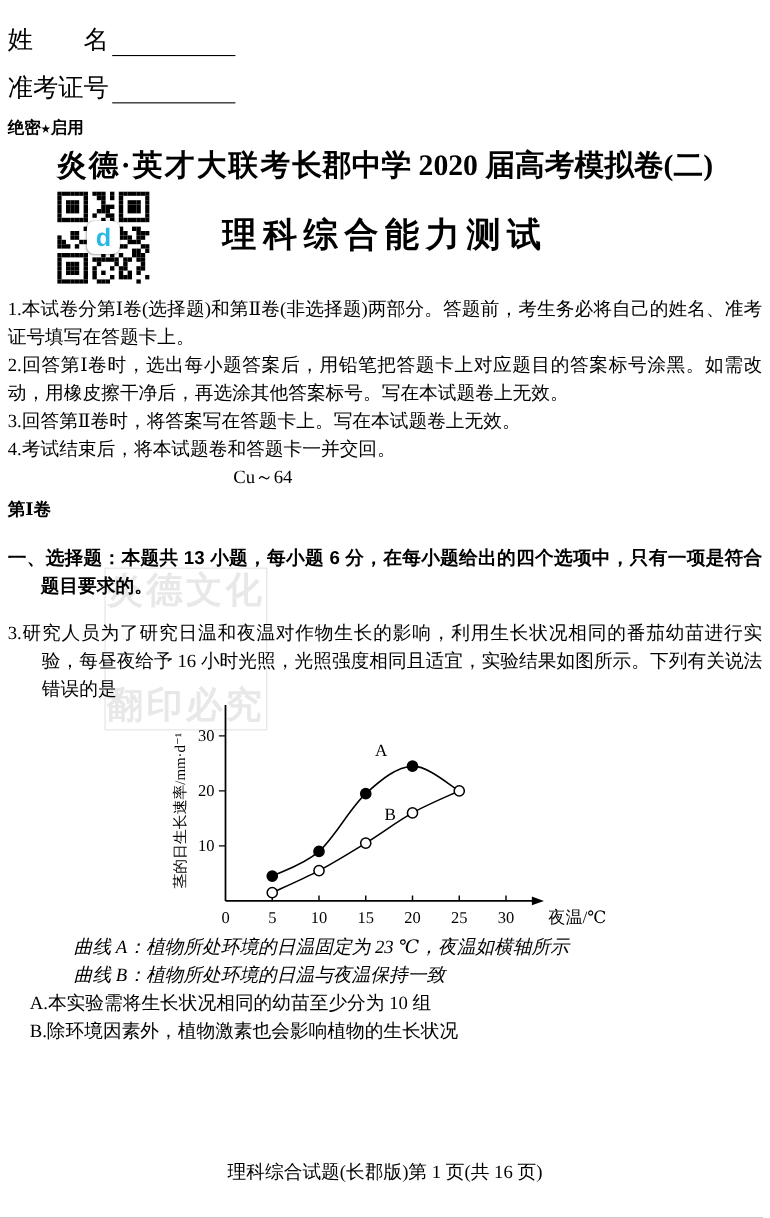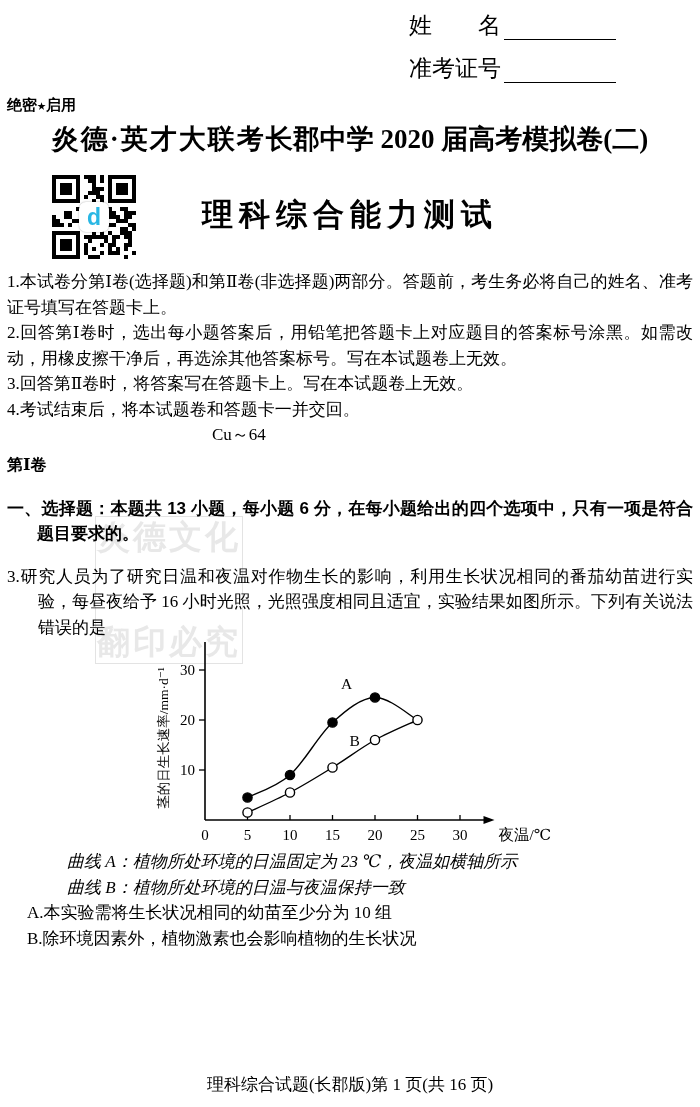--- a/index.html
+++ b/index.html
@@ -3,56 +3,56 @@
 <meta charset="utf-8">
 <style>
   html,body{margin:0;padding:0;background:#888;}
   .page{position:relative;width:700px;height:1107px;margin:0 auto;background:#fff;color:#000;
         font-family:"Liberation Serif","DejaVu Serif",serif;font-size:17px;line-height:25.5px;
         box-sizing:border-box;padding:0 7px;overflow:hidden;}
   .page > *{position:relative;z-index:1;}
   .hei{font-family:"Liberation Sans","DejaVu Sans",sans-serif;font-weight:bold;}
 
   
-  .top-fields{margin-left:402px;padding-top:12px;}
+  .top-fields{padding-top:23px;}
   .frow{font-size:23px;line-height:28px;margin-bottom:15px;white-space:nowrap;}
   .uline{display:inline-block;width:112px;border-bottom:1.6px solid #000;height:1.05em;vertical-align:bottom;margin-left:3px;}
 
   .secrecy{font-size:15px;line-height:18px;margin-top:2px;font-family:Liberation Mono, monospace;}
 
   .exam-title{margin:5px 0 0;text-align:center;font-size:27px;line-height:36px;font-weight:bold;white-space:nowrap;}
   .title-script{letter-spacing:2px;}
 
   .subject-row{position:relative;height:90px;margin-top:3px;}
   .qr{position:absolute;left:45px;top:2px;width:84px;height:84px;}
   .qr svg{display:block;}
   .qr-logo{position:absolute;left:50%;top:50%;transform:translate(-50%,-50%);width:30px;height:30px;background:#fff;
            border-radius:7px;display:flex;align-items:center;justify-content:center;
            font:900 23px "Liberation Sans","DejaVu Sans",sans-serif;box-shadow:0 0 2px rgba(0,0,0,.35);}
-  .subject-title{margin:16px;padding-top:20px;text-align:center;font-size:31px;line-height:44px;letter-spacing:6px;}
+  .subject-title{margin:4px;padding-top:20px;text-align:center;font-size:31px;line-height:44px;letter-spacing:6px;}
 
   .notes{margin-top:6px;}
   .notes p, .atomic p, .q p{margin:0;text-align:justify;}
   .notes-heading{font-size:17px;line-height:25.5px;}
 
   .atomic-line1 .lbl{font-size:17px;}
   .atomic-line2{padding-left:205px;}
 
   .part-heading{text-align:left;font-size:16px;line-height:28px;margin:3px 0 1px;}
 
   .instr{padding-left:30px;text-indent:-30px;font-size:17px;line-height:25.5px;text-align:justify;}
 
   .q1-opt{padding-left:38px;}
   .q2-stem{padding-left:31px;text-indent:-31px;}
   .q2-opt{padding-left:20px;}
 
   .chart-wrap{margin-left:146px;height:207px;margin-top:2px;}
   .curve-note{padding-left:60px;font-style:italic;}
 
-  .footer{position:absolute;left:0;right:0;bottom:10px;text-align:center;font-size:17px;}
+  .footer{position:absolute;left:0;right:0;bottom:29px;text-align:center;font-size:17px;}
 
   .watermark{position:absolute;left:95px;top:516px;width:148px;height:148px;border:1px solid #e3e3e3;
              display:flex;flex-direction:column;justify-content:space-between;align-items:center;
              padding:8px 0;box-sizing:border-box;color:rgba(110,110,110,0.16);font-size:33px;
              letter-spacing:3px;z-index:0;pointer-events:none;font-weight:bold;gap:16px;}
 </style>
 </head>
 <body>
 
 <div class="page">

